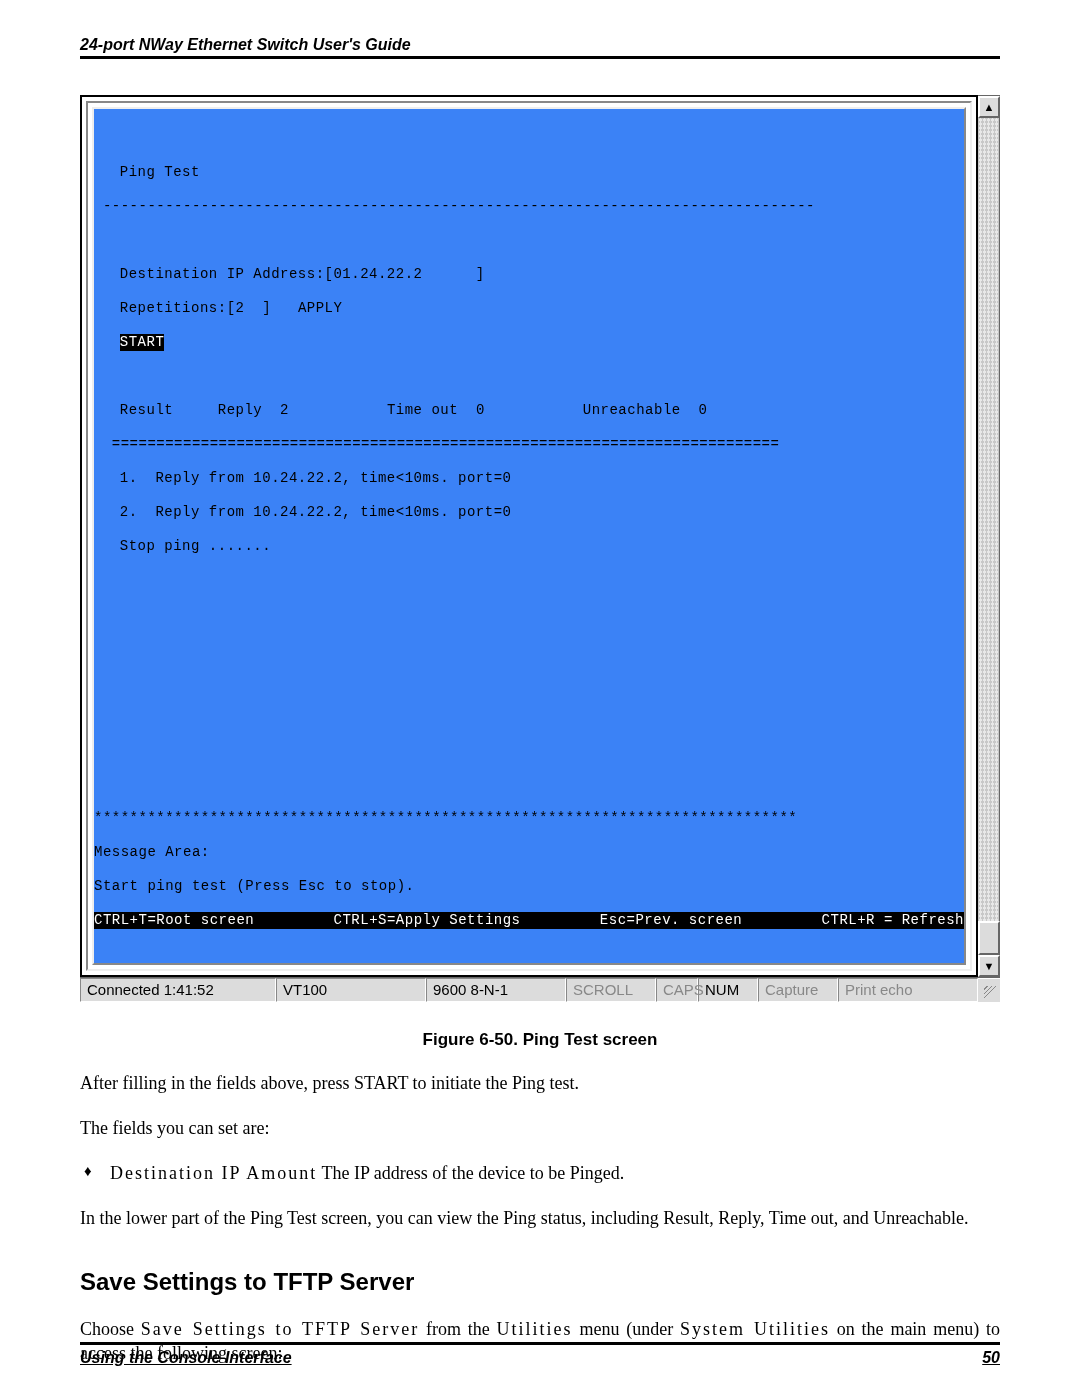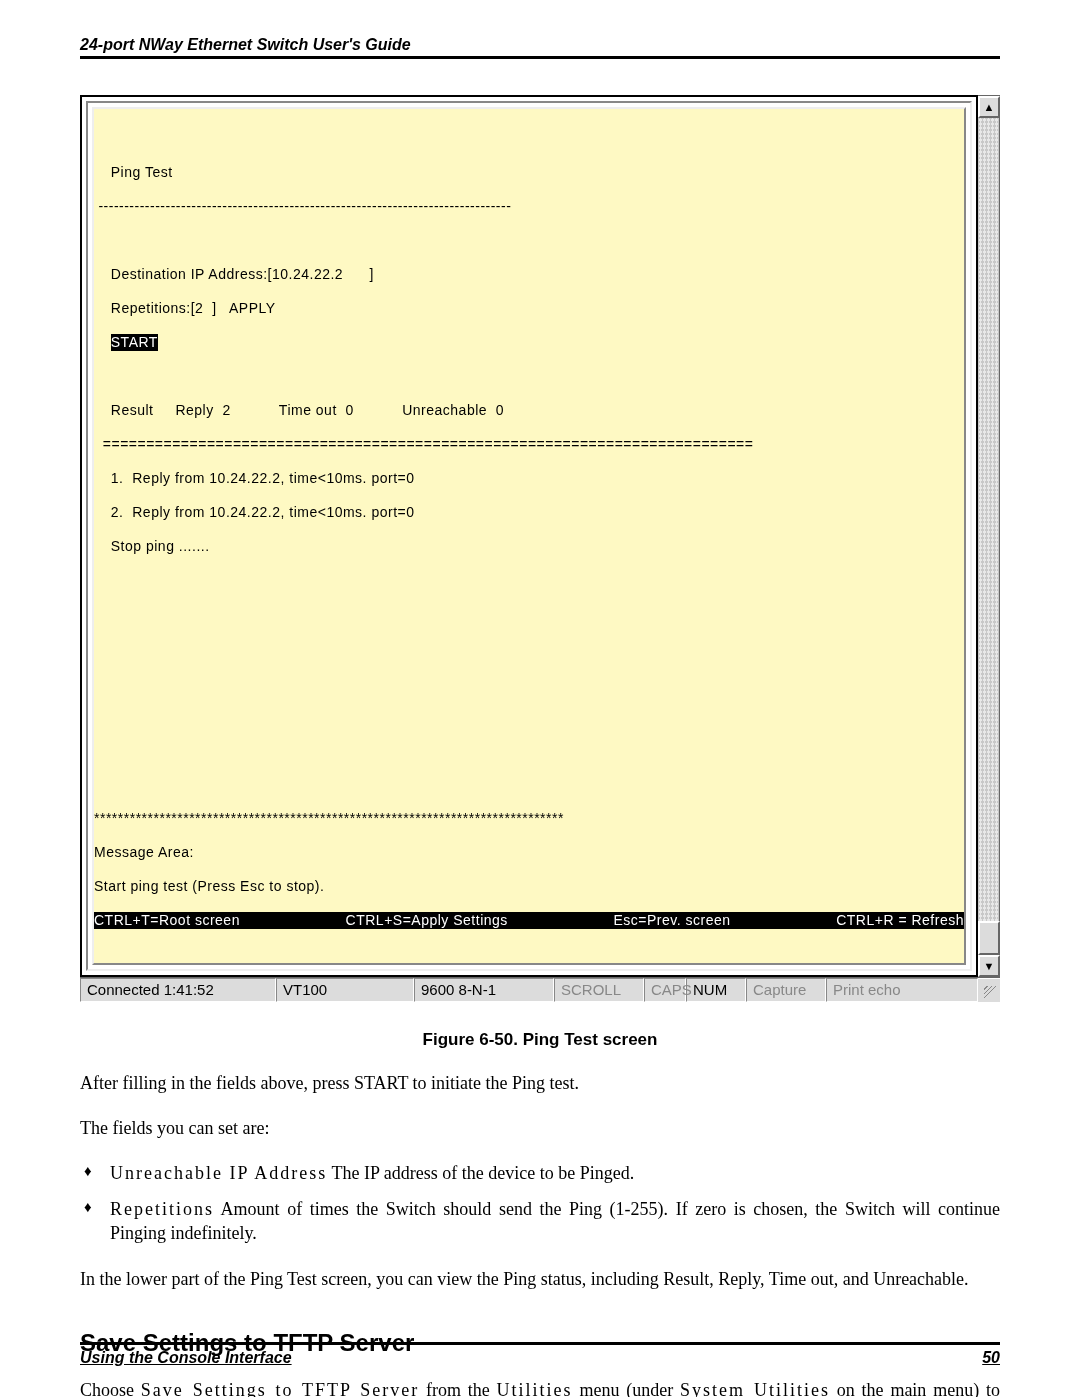--- a/index.html
+++ b/index.html
@@ -58,22 +58,22 @@
     border-bottom: 2px solid #eee;
     padding: 4px;
   }
   .term-bevel-inner {
     border-top: 2px solid #eee;
     border-left: 2px solid #eee;
     border-right: 2px solid #888;
     border-bottom: 2px solid #888;
   }
   .term-viewport {
-    background: #fef9c3;
-    font-family: Liberation Sans, sans-serif;
+    background: #3b82f6;
+    font-family: Liberation Mono, monospace;
     font-size: 14.0px;
     line-height: 17px;
     letter-spacing: 0.5px;
     white-space: pre;
     overflow: hidden;
     padding: 4px 0 0 0;
   }
   .term-line { padding-left: 8px; }
   .term-line.noindent { padding-left: 0; }
   .term-highlight {
@@ -236,21 +236,21 @@
     <div class="terminal-frame">
       <div class="terminal-upper">
         <div class="term-outer-left">
           <div class="term-bevel">
               <div class="term-bevel-inner">
             <div class="term-viewport">
 <div class="term-line"> </div>
 <div class="term-line">  <span>Ping Test</span></div>
 <div class="term-line noindent"> --------------------------------------------------------------------------------</div>
 <div class="term-line"> </div>
-<div class="term-line">  <span>Destination IP Address:</span><span>[10.24.22.2      ]</span></div>
+<div class="term-line">  <span>Destination IP Address:</span><span>[01.24.22.2      ]</span></div>
 <div class="term-line">  <span>Repetitions:</span><span>[2  ]</span>   <span>APPLY</span></div>
 <div class="term-line">  <span class="term-highlight">START</span></div>
 <div class="term-line"> </div>
 <div class="term-line">  <span>Result</span>     <span>Reply</span>  <span>2</span>           <span>Time out</span>  <span>0</span>           <span>Unreachable</span>  <span>0</span></div>
 <div class="term-line noindent">  ===========================================================================</div>
 <div class="term-line">  <span>1.  Reply from 10.24.22.2, time&lt;10ms. port=0</span></div>
 <div class="term-line">  <span>2.  Reply from 10.24.22.2, time&lt;10ms. port=0</span></div>
 <div class="term-line">  <span>Stop ping .......</span></div>
 <div class="term-line"> </div>
 <div class="term-line"> </div>
@@ -271,40 +271,39 @@
           <div class="scroll-btn">▲</div>
           <div class="scroll-track">
             <div class="scroll-thumb"></div>
           </div>
           <div class="scroll-btn">▼</div>
         </div>
       </div>
 
       <div class="statusbar">
         <div class="cell" style="width:196px">Connected 1:41:52</div>
-        <div class="cell" style="width:138px">VT100</div>
+        <div class="cell" style="width:150px">VT100</div>
         <div class="cell" style="width:140px">9600 8-N-1</div>
         <div class="cell dim" style="width:90px">SCROLL</div>
         <div class="cell dim" style="width:42px">CAPS</div>
         <div class="cell" style="width:60px">NUM</div>
         <div class="cell dim" style="width:80px">Capture</div>
         <div class="cell dim" style="flex:1">Print echo</div>
         <div class="grip"></div>
       </div>
     </div>
   </div>
 
   <div class="figure-caption">Figure 6-50.  Ping Test screen</div>
 
   <div class="body-text">After filling in the fields above, press START to initiate the Ping test.</div>
   <div class="body-text">The fields you can set are:</div>
 
   <ul class="bullets">
-    <li><span class="spaced">Unreachable IP Address</span><span>  The IP address of the device to be Pinged.</span></li>
-    <li><span class="spaced">Repetitions</span><span>  Amount of times the Switch should send the Ping (1-255). If zero is chosen, the Switch will continue Pinging indefinitely.</span></li>
+    <li><span class="spaced">Destination IP Amount</span><span>  The IP address of the device to be Pinged.</span></li>
   </ul>
 
   <div class="body-text">
     <span>In the lower part of the Ping Test screen, you can view the Ping status, including Result, Reply, Time out, and Unreachable.</span>
   </div>
 
   <div class="section-heading">Save Settings to TFTP Server</div>
 
   <div class="body-text">
     <span>Choose </span><span class="spaced">Save Settings to TFTP Server</span><span> from the </span><span class="spaced">Utilities</span><span> menu (under </span><span class="spaced">System Utilities</span><span> on the main menu) to access the following screen:</span>

